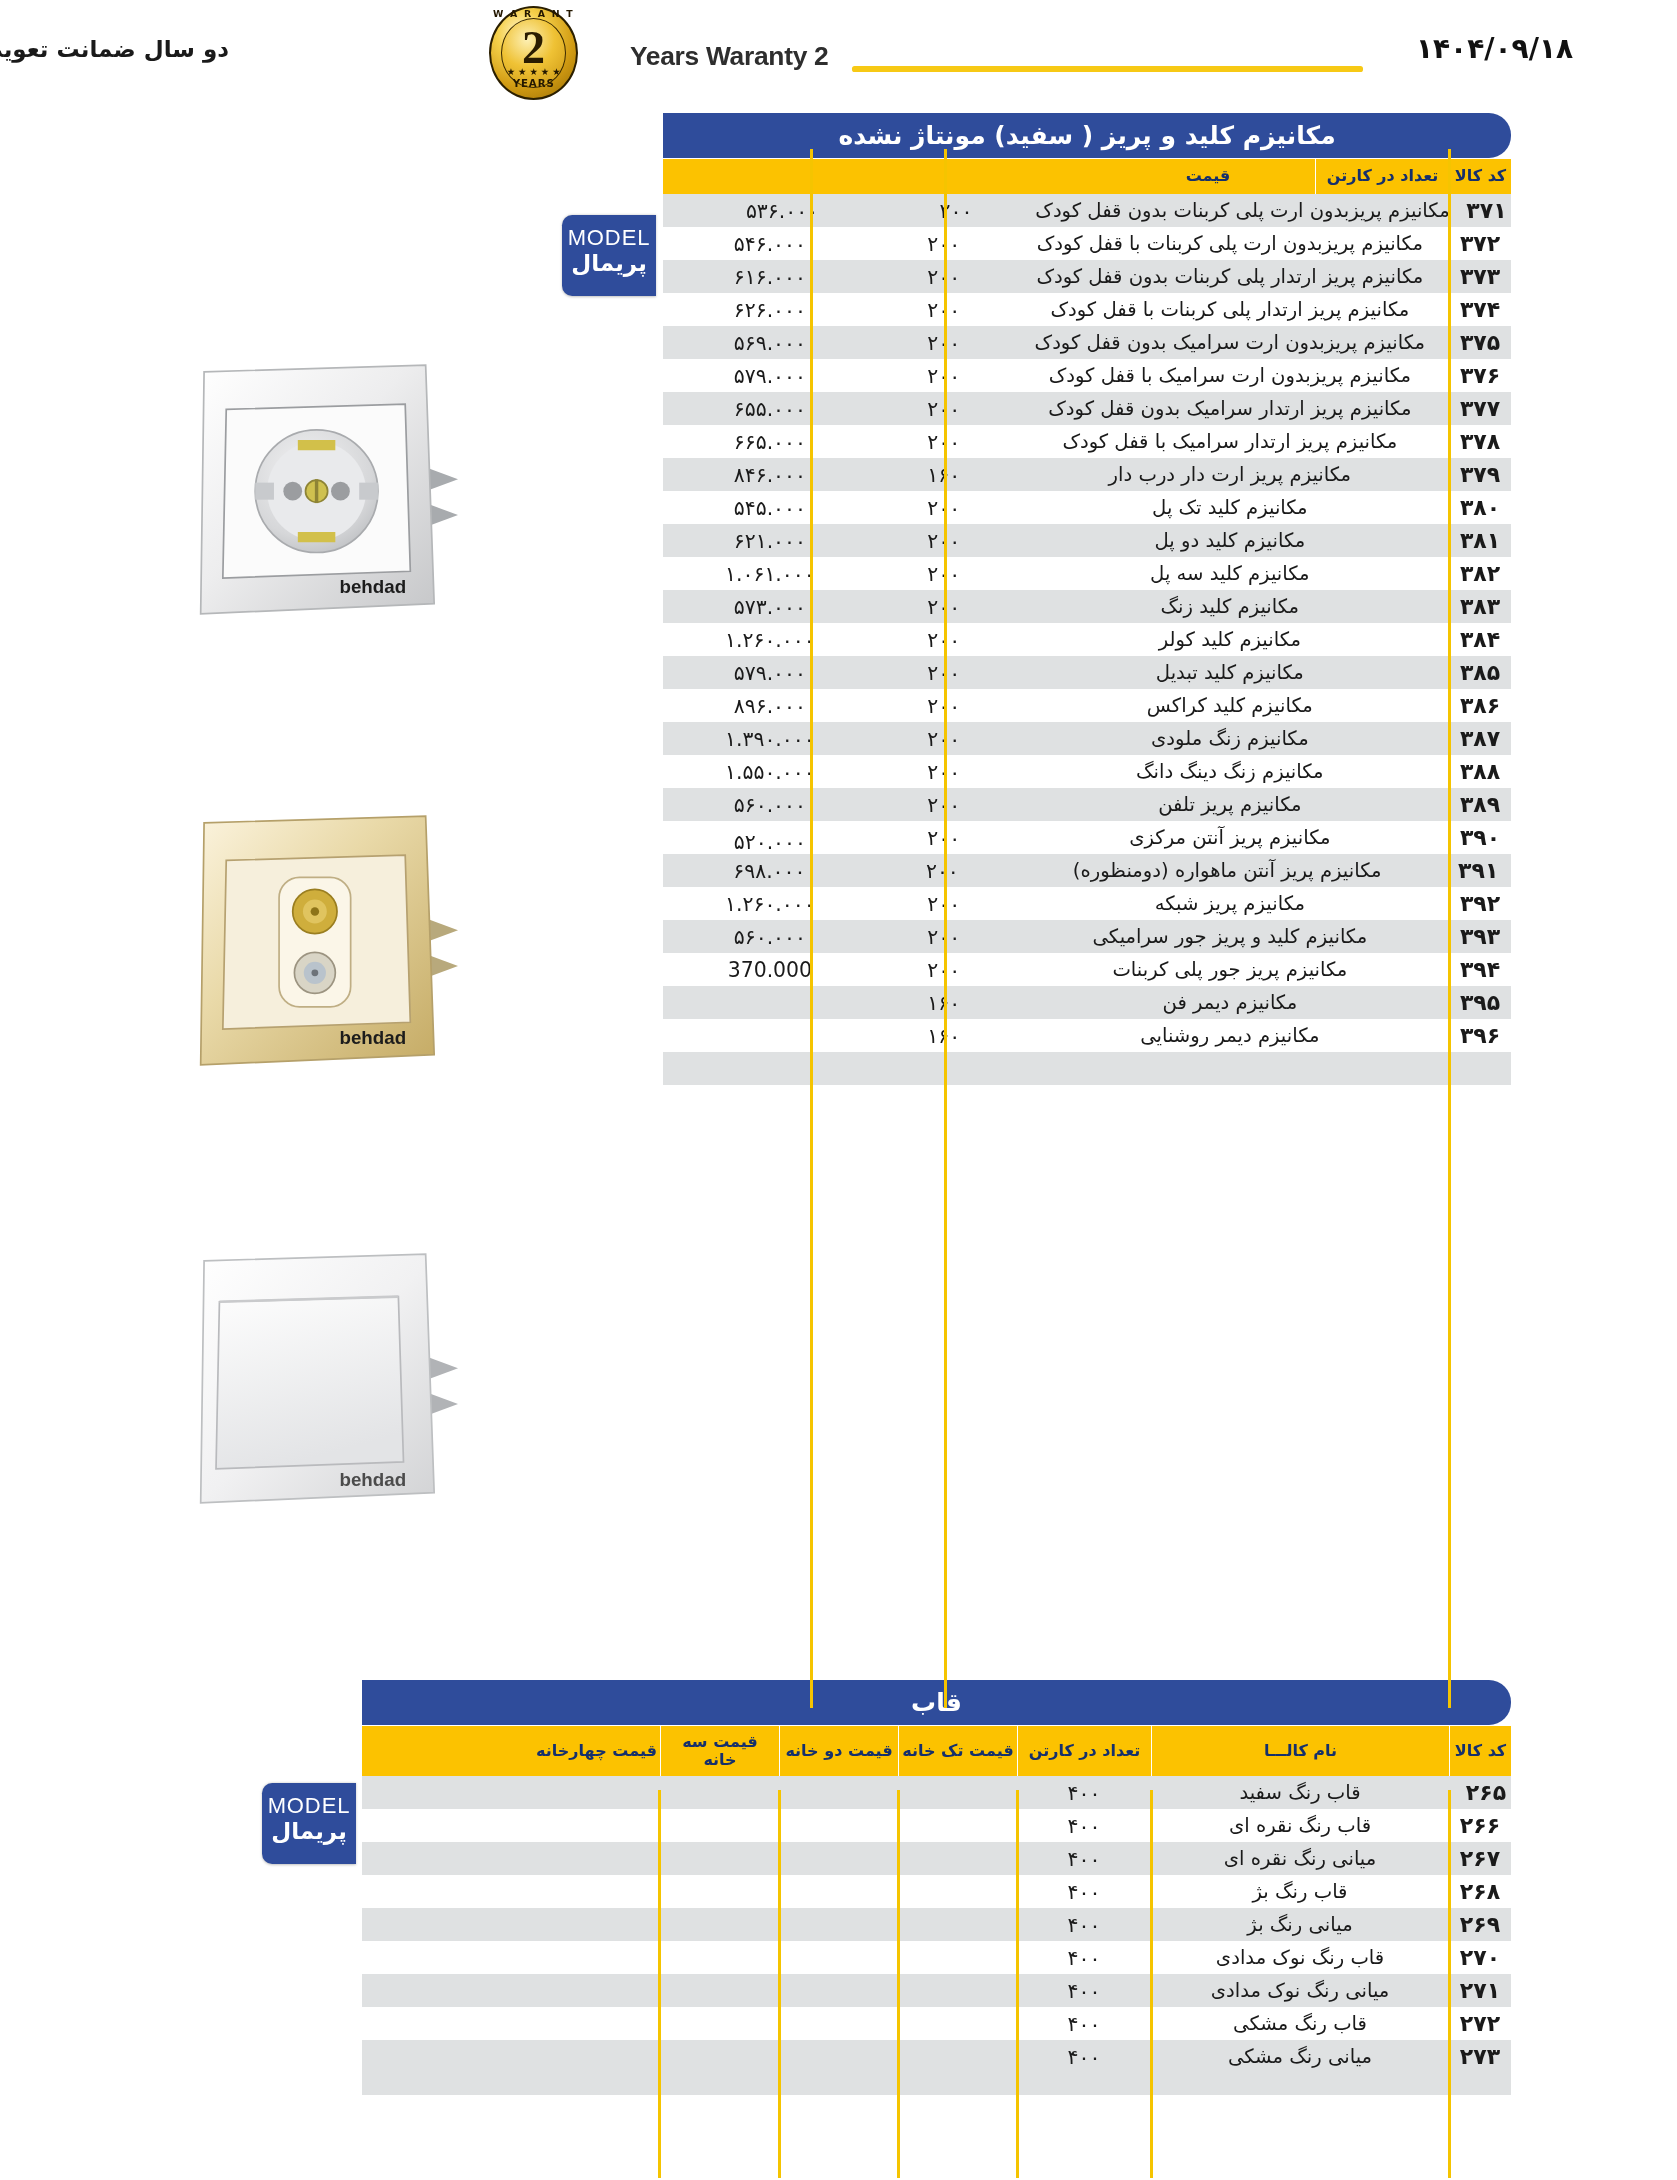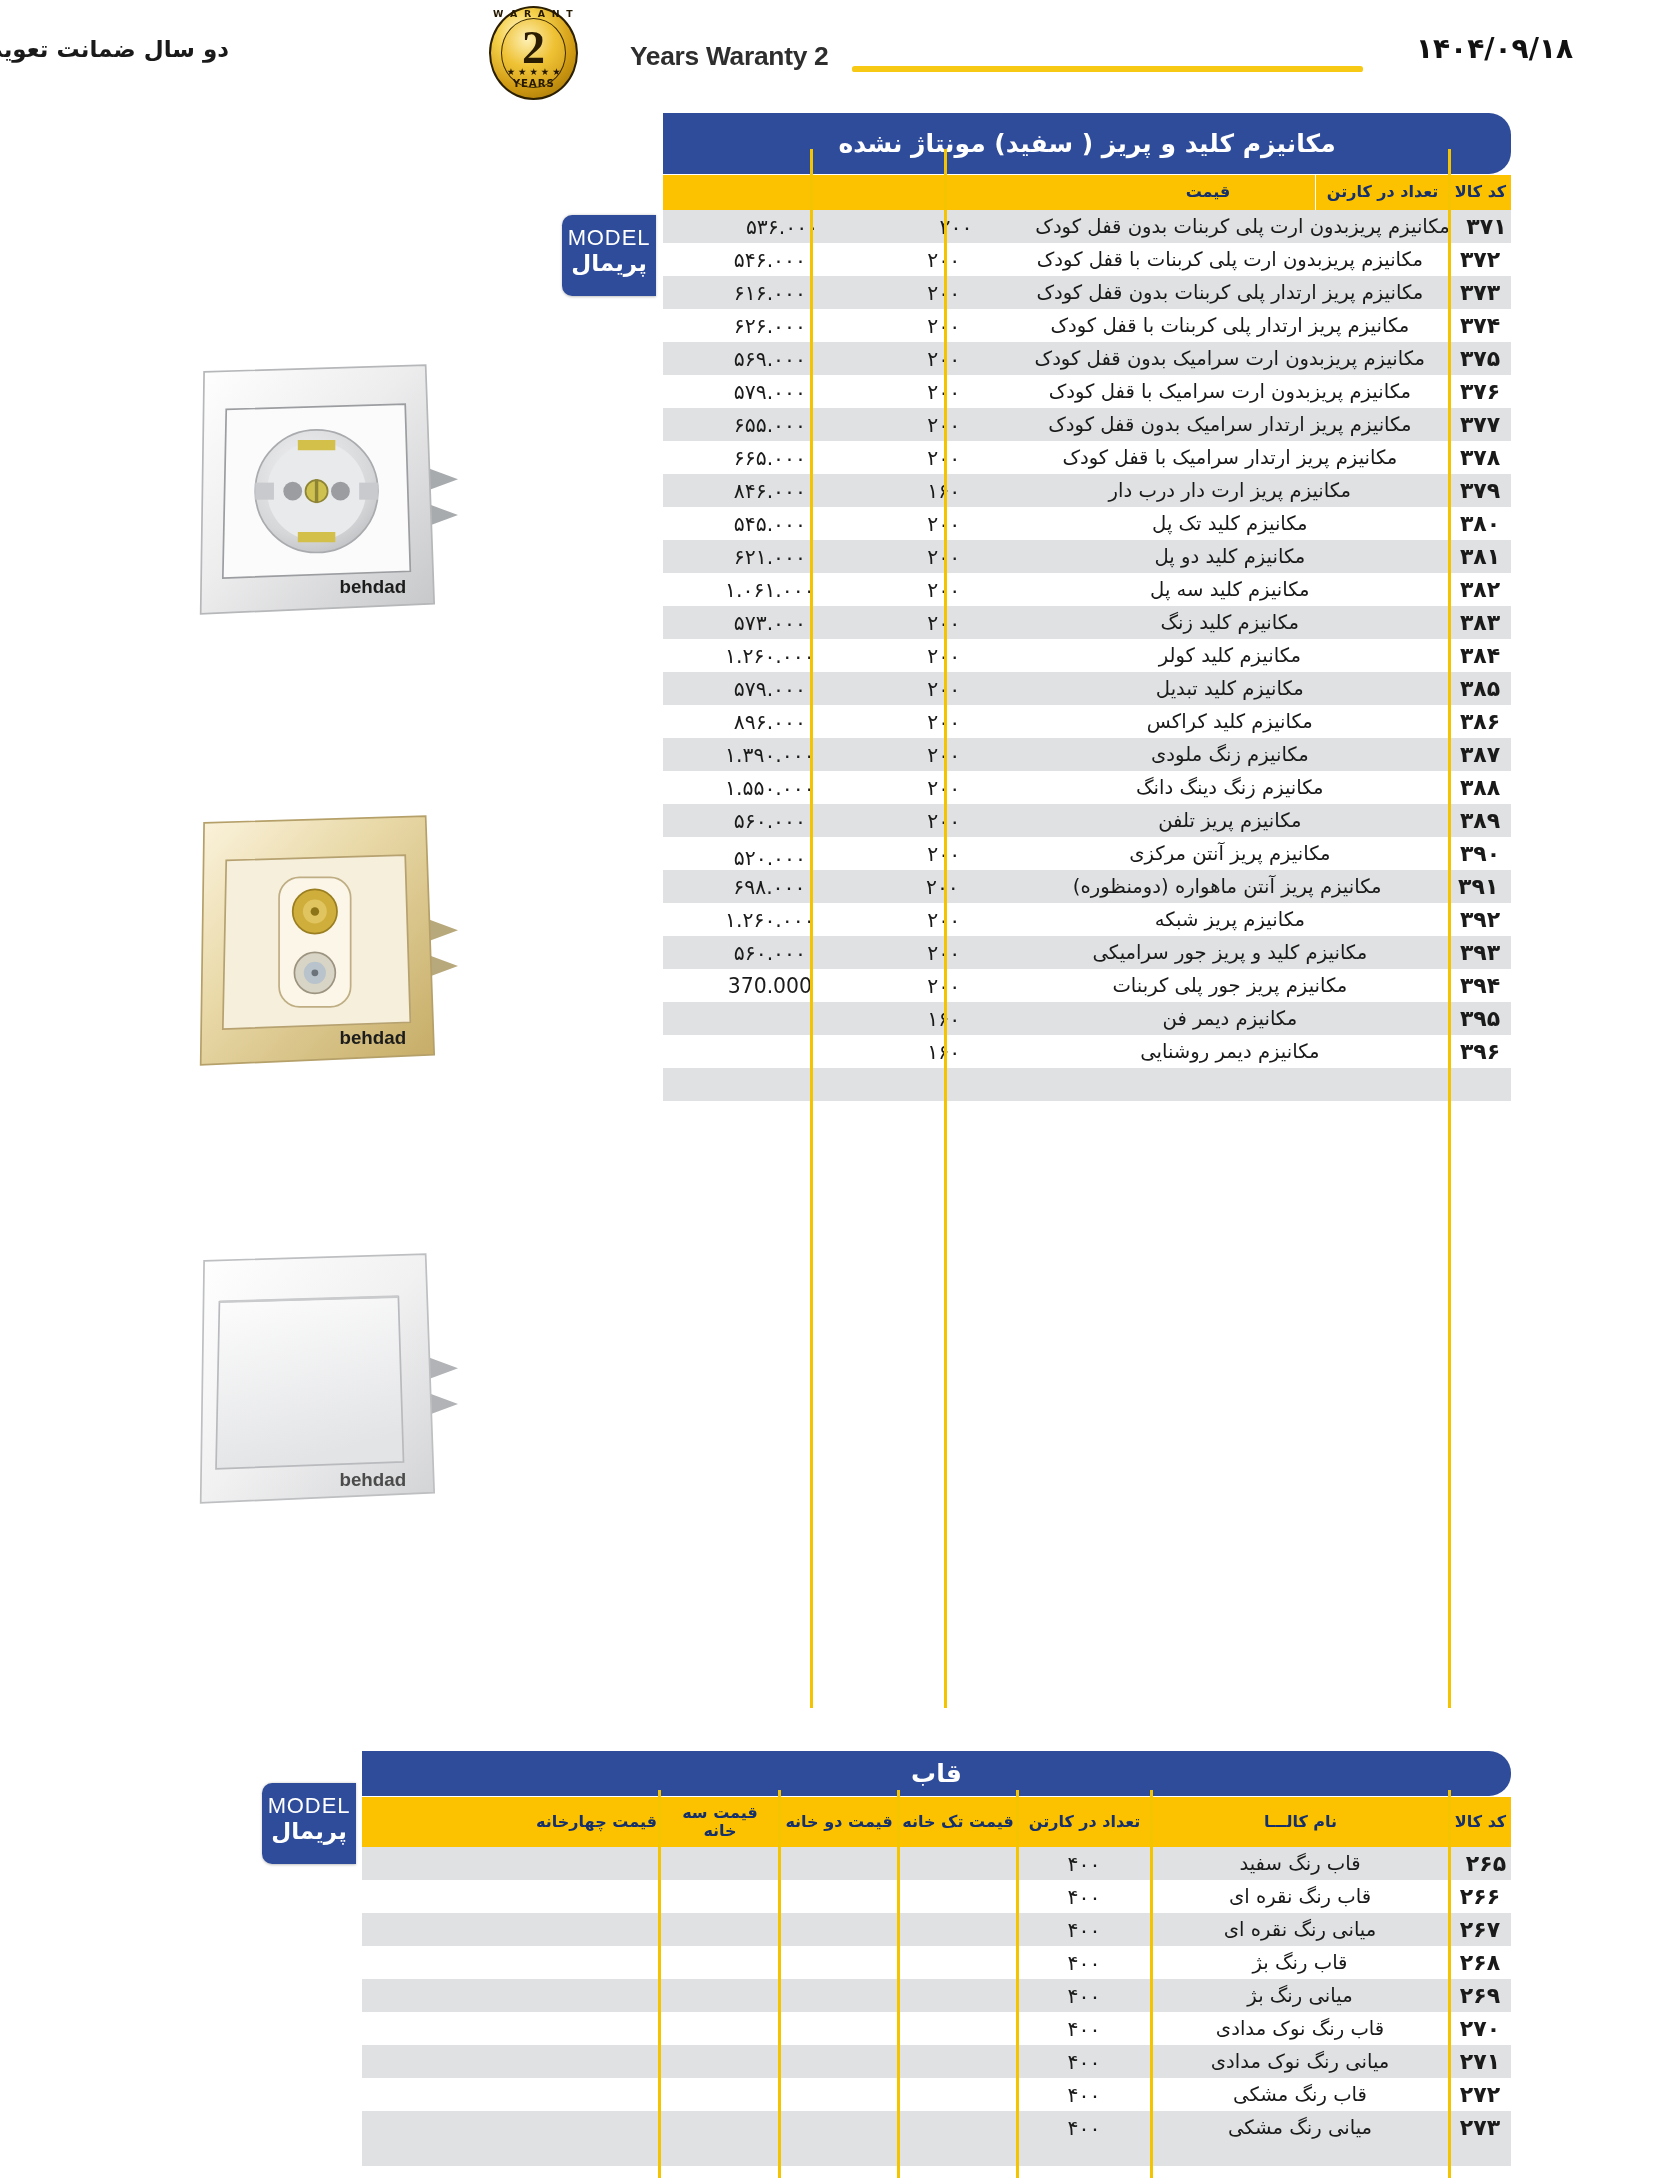--- a/index.html
+++ b/index.html
@@ -241,21 +241,21 @@
   </svg>
 </div>
 
 <div class="model-badge" style="left:562px; top:215px; width:94px; height:81px; padding-top:10.2px;">
   <div class="m-en">MODEL</div>
   <div class="m-fa">پریمال</div>
 </div>
 
 <div class="tbl-wrap" style="left:663px; top:113px; width:848px;">
 
-  <div class="tbl-title" style="height:61px;text-align:center;">مکانیزم کلید و پریز ( سفید) مونتاژ نشده</div>
+  <div class="tbl-title" style="height:45px;text-align:center;">مکانیزم کلید و پریز ( سفید) مونتاژ نشده</div>
 
   <div class="tbl-head" style="height:36px;">
     <div class="th" style="width:62px;">کد کالا</div>
     <div class="th" style="width:134px;">تعداد در کارتن</div>
     <div class="th" style="width:214px;">قیمت</div>
   </div>
 
   <div id="t1-body">
       <div class="row alt" style="height: 33px;">
         <div class="cell code" style="width: 49px;">۳۷۱</div>
@@ -424,21 +424,21 @@
 
 <div class="vline" style="left:1448px; top:149px; height:1559px;"></div>
 <div class="vline" style="left:944px; top:149px; height:1559px;"></div>
 <div class="vline" style="left:810px;  top:149px; height:1559px;"></div>
 
 <div class="model-badge" style="left:262px; top:1783px; width:94px; height:81px; padding-top:10.2px;">
   <div class="m-en">MODEL</div>
   <div class="m-fa">پریمال</div>
 </div>
 
-<div class="tbl-wrap" style="left:362px; top:1751px; width:1149px;">
+<div class="tbl-wrap" style="left:362px; top:1680px; width:1149px;">
 
   <div class="tbl-title" style="height:45px;">قاب</div>
 
   <div class="tbl-head" style="height:51px;">
     <div class="th" style="width:62px;">کد کالا</div>
     <div class="th" style="width:298px;">نام کالـــا</div>
     <div class="th" style="width:134px;">تعداد در کارتن</div>
     <div class="th" style="width:119px;">
         <span>قیمت تک خانه</span>
       </div>

